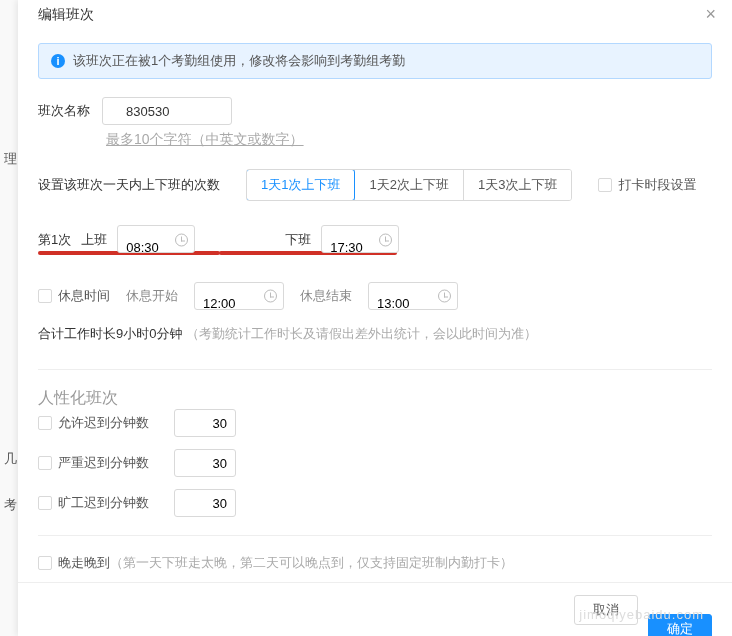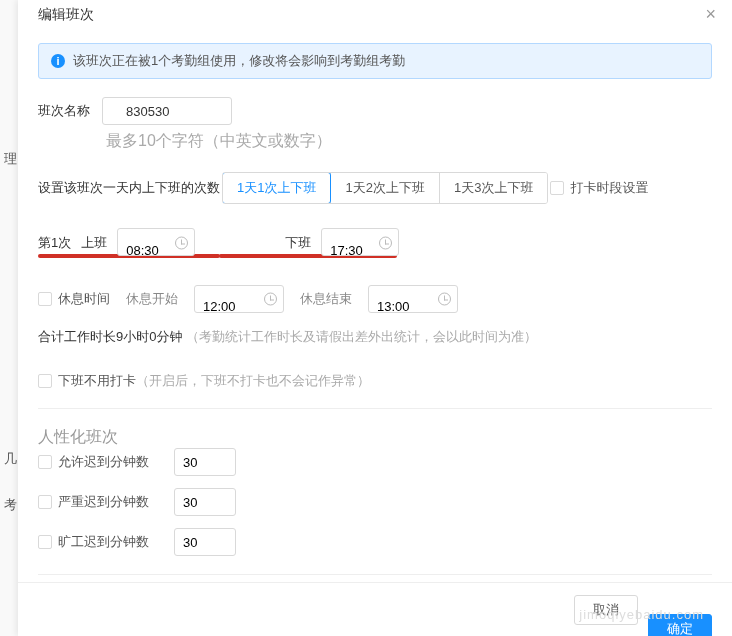--- a/index.html
+++ b/index.html
@@ -12,23 +12,23 @@
   .close-icon { font-size: 18px; color:#999; cursor:pointer; }
   .modal-body { padding: 10px 20px 0 20px; }
 
   .alert { background:#e8f3ff; border:1px solid #b3d8ff; border-radius:3px; padding:8px 12px; display:flex; align-items:center; gap:8px; color:#555; margin-bottom:18px;}
   .alert .info-icon { width:14px; height:14px; border-radius:50%; background:#1890ff; color:#fff; font-size:11px; display:flex; align-items:center; justify-content:center; font-weight:bold;}
   
   .row { display:flex; align-items:center; gap:8px; margin-bottom:6px;}
   .label { color:#333; min-width:56px; }
   .input { border:1px solid #d9d9d9; border-radius:3px; padding:4px 23px; height:28px; font-size:13px; color:#333; background:#fff;}
   .input.name { width:130px;}
-  .hint { color:#aaa; font-size:16px; margin-left:68px; margin-bottom:20px;}
+  .hint { color:#aaa; font-size:14px; margin-left:68px; margin-bottom:20px;text-decoration:underline;}
   
-  .times-row { display:flex; align-items:center; gap:2px; margin-bottom:24px;}
+  .times-row { display:flex; align-items:center; gap:26px; margin-bottom:24px;}
   .radio-group { display:flex; border:1px solid #d9d9d9; border-radius:3px; overflow:hidden;}
   .radio-btn { padding:6px 14px; font-size:13px; cursor:pointer; background:#fff; color:#555; border-left:1px solid #d9d9d9;}
   .radio-btn:first-child{ border-left:none;}
   .radio-btn.active { border:1px solid #1890ff; color:#1890ff; border-radius:3px; margin:-1px; position:relative; z-index:1;}
   .checkbox { width:14px; height:14px; border:1px solid #d9d9d9; border-radius:2px; display:inline-block; vertical-align:middle; margin-right:6px; cursor:pointer; background:#fff;}
   .chk-label { display:flex; align-items:center; color:#555;}
   
   .shift-row { display:flex; align-items:center; gap:10px; margin-bottom:4px; position:relative;}
   .shift-seg { color:#333;}
   .time-input { border:1px solid #d9d9d9; border-radius:3px; height:28px; width:78px; padding:16px 26px 0 8px; font-size:13px; position:relative;}
@@ -41,21 +41,21 @@
   .ul2 { left:181px; width:178px;}
   
   .rest-row { display:flex; align-items:center; gap:16px; margin-top:27px; margin-bottom:14px;}
   .gray-label { color:#888;}
   .total-row { color:#333; margin-bottom:26px;}
   .total-row .gray { color:#aaa;}
   
   .divider { border:none; border-top:1px solid #eee; margin:18px 0;}
   .section-title { color:#999; font-size:16px; margin-bottom:0;}
   .opt-row { display:flex; align-items:center; gap:12px; margin-bottom:12px;}
-  .num-input { border:1px solid #d9d9d9; border-radius:3px; height:28px; width:62px; padding:0 8px; font-size:13px;}
+  .num-input { border:1px solid #d9d9d9; border-radius:3px; height:28px; width:62px; padding:0 8px; font-size:13px;text-align:right;}
   
   .footer { position:absolute; bottom:0; left:0; right:0; height:54px; border-top:1px solid #eee; display:flex; align-items:center; justify-content:flex-end; padding:0 20px; gap:10px; background:#fff;}
   .btn { height:30px; padding:0 18px; border-radius:3px; font-size:13px; cursor:pointer;}
   .btn-default { background:#fff; border:1px solid #d9d9d9; color:#555;}
   .btn-primary { background:#1890ff; border:1px solid #1890ff; color:#fff;margin-top:39px;}
   .watermark { position:absolute; right:28px; bottom:14px; color:#ddd; font-size:13px; letter-spacing:1px; pointer-events:none;}
 </style>
 </head>
 <body>
 
@@ -128,25 +128,20 @@
         <input class="time-input" style="width: 90px;" value="13:00">
         <span class="clock"></span>
       </span>
     </div>
 
     <div class="total-row">
       <span>合计工作时长9小时0分钟</span>
       <span class="gray">（考勤统计工作时长及请假出差外出统计，会以此时间为准）</span>
     </div>
 
-    <label class="chk-label" style="margin-bottom:4px;">
-      <span class="checkbox"></span>
-      <span>下班不用打卡</span>
-      <span class="gray-label" style="color:#aaa">（开启后，下班不打卡也不会记作异常）</span>
-    </label>
 
     <hr class="divider">
     <div class="section-title">人性化班次</div>
 
     <div class="opt-row">
       <label class="chk-label" style="width:124px">
         <span class="checkbox"></span>
         <span>允许迟到分钟数</span>
       </label>
       <input class="num-input" value="30" style="">

